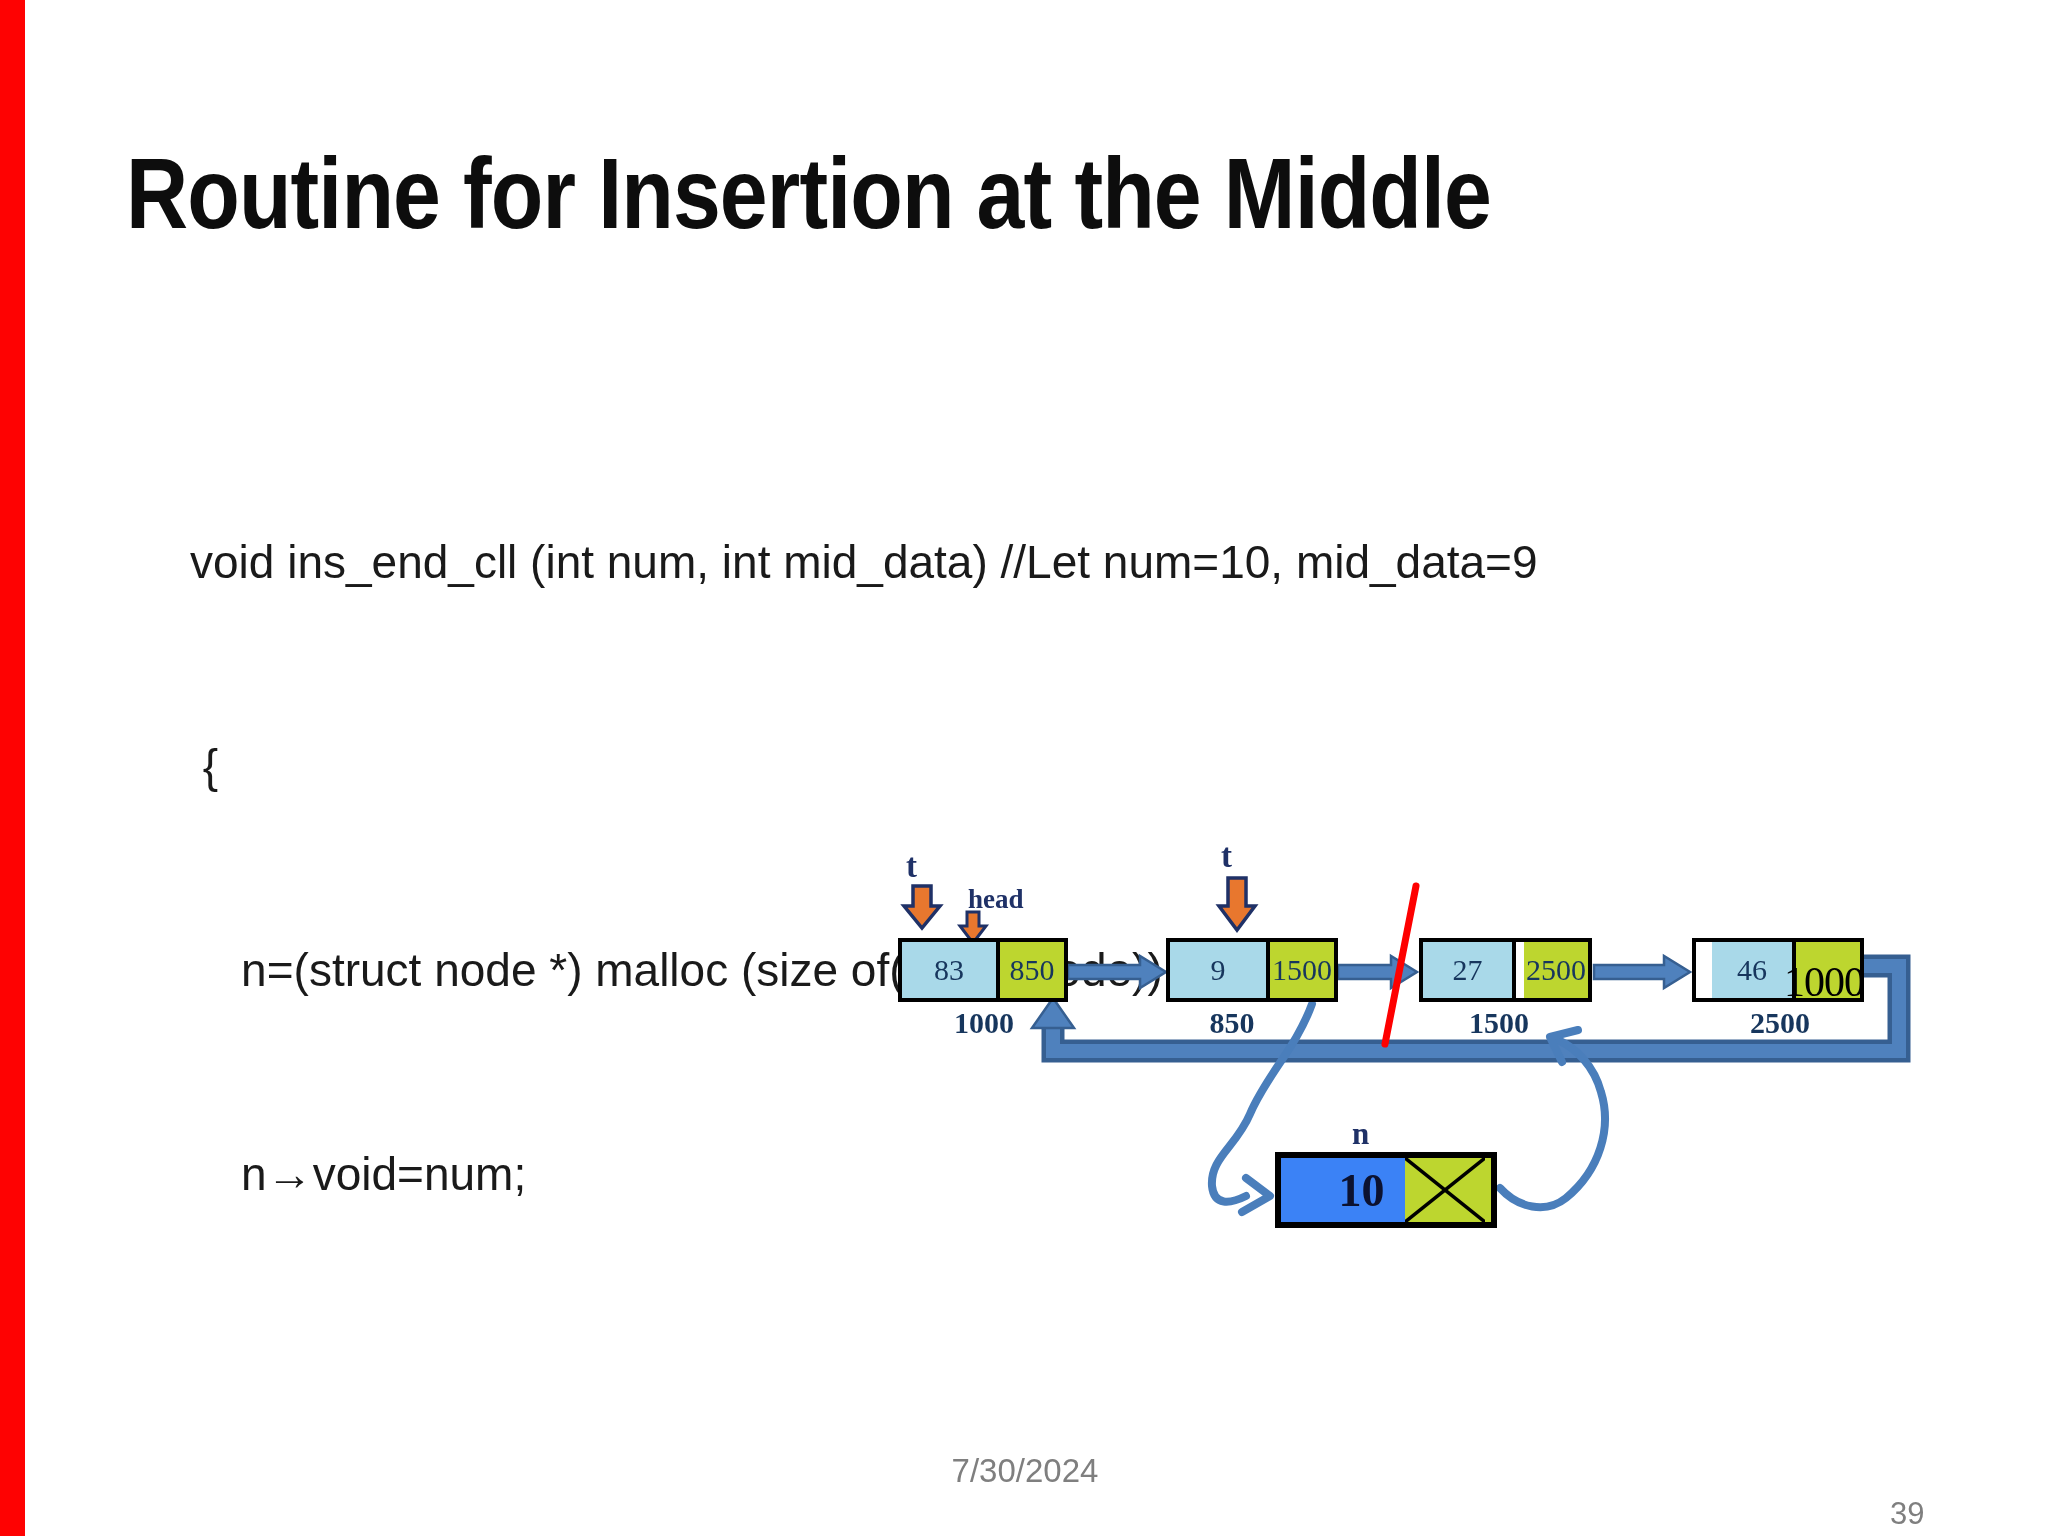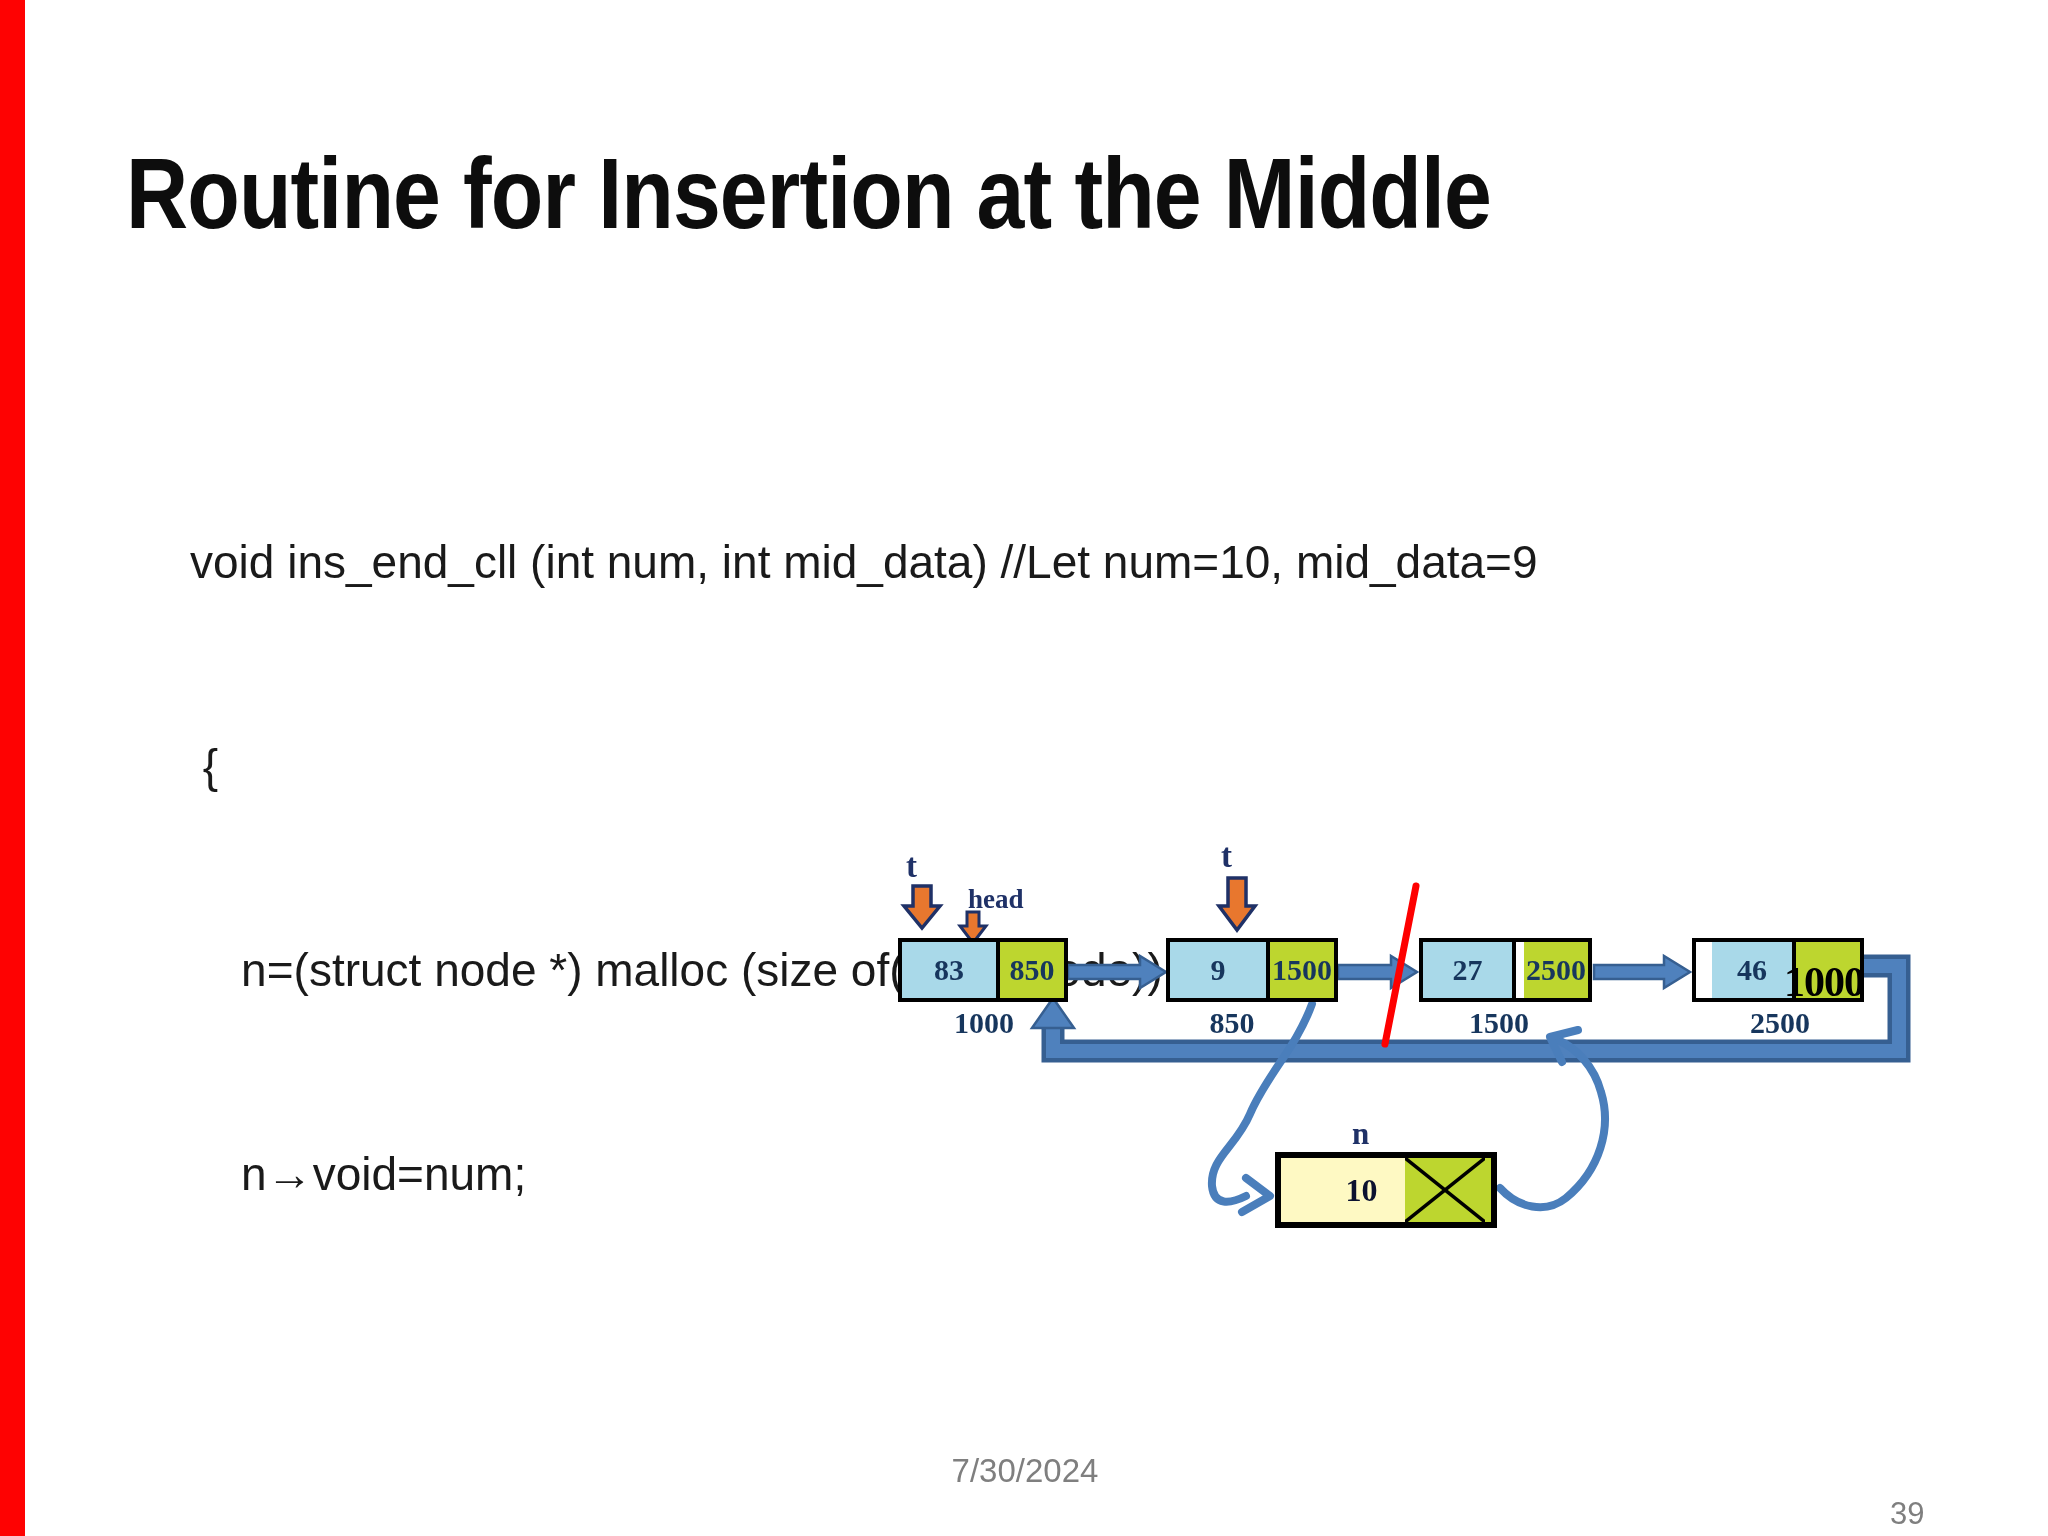--- a/index.html
+++ b/index.html
@@ -9,32 +9,32 @@
   .title{position:absolute;left:126px;top:136px;margin:0;font-size:100px;font-weight:bold;
          color:#0d0d0d;white-space:nowrap;letter-spacing:-1px;
          transform:scaleX(0.86);transform-origin:left top;}
   .code{position:absolute;left:190px;top:392px;font-size:46px;line-height:68px;
         color:#1a1a1a;white-space:pre;}
   .diagram{position:absolute;left:0;top:0;width:2048px;height:1536px;}
   .dsvg{position:absolute;left:0;top:0;}
   .node{position:absolute;top:938px;height:64px;display:flex;border:4px solid #000;
         box-sizing:border-box;}
   .cell{display:flex;align-items:center;justify-content:center;
-        font-family:"Liberation Serif",serif;font-weight:bold;font-size:30px;color:#17365d;}
+        font-family:"Liberation Serif",serif;font-weight:normal;font-size:30px;color:#17365d;}
   .cell-data{flex:1;background:#a9d9e9;border-right:4px solid #000;}
   .cell-ptr{width:64px;background:#bdd62f;position:relative;}
   .big-ptr{position:absolute;left:-12px;bottom:-8px;font-size:42px;color:#000;letter-spacing:-1px;}
   .addr{position:absolute;top:1006px;width:172px;text-align:center;
         font-family:"Liberation Serif",serif;font-weight:bold;font-size:30px;color:#17365d;}
   .ptr-label{position:absolute;font-family:"Liberation Serif",serif;font-weight:bold;
              color:#1f3167;white-space:nowrap;}
   .newnode{position:absolute;left:1275px;top:1152px;width:222px;height:76px;display:flex;
            border:6px solid #000;box-sizing:border-box;}
-  .newnode .nd{flex:1;background:#fef9c3;display:flex;align-items:center;justify-content:center;
-           font-family:"Liberation Serif",serif;font-weight:bold;font-size:32px;color:#0c1230;padding-left:37px;}
+  .newnode .nd{flex:1;background:#3b82f6;display:flex;align-items:center;justify-content:center;
+           font-family:"Liberation Serif",serif;font-weight:bold;font-size:46px;color:#0c1230;padding-left:37px;}
   .newnode .np{width:86px;background:#bdd62f;position:relative;}
   .footer-date{position:absolute;left:930px;top:1452px;width:190px;text-align:center;
                font-size:33px;color:#7f7f7f;}
   .footer-page{position:absolute;left:1890px;top:1496px;font-size:31px;color:#7f7f7f;}
 </style>
 </head>
 <body>
 
 <div class="slide">
 

